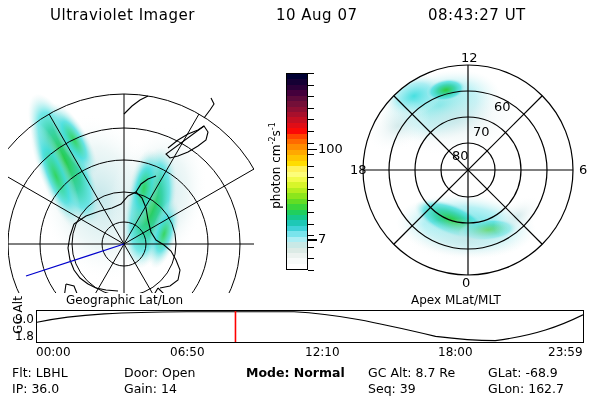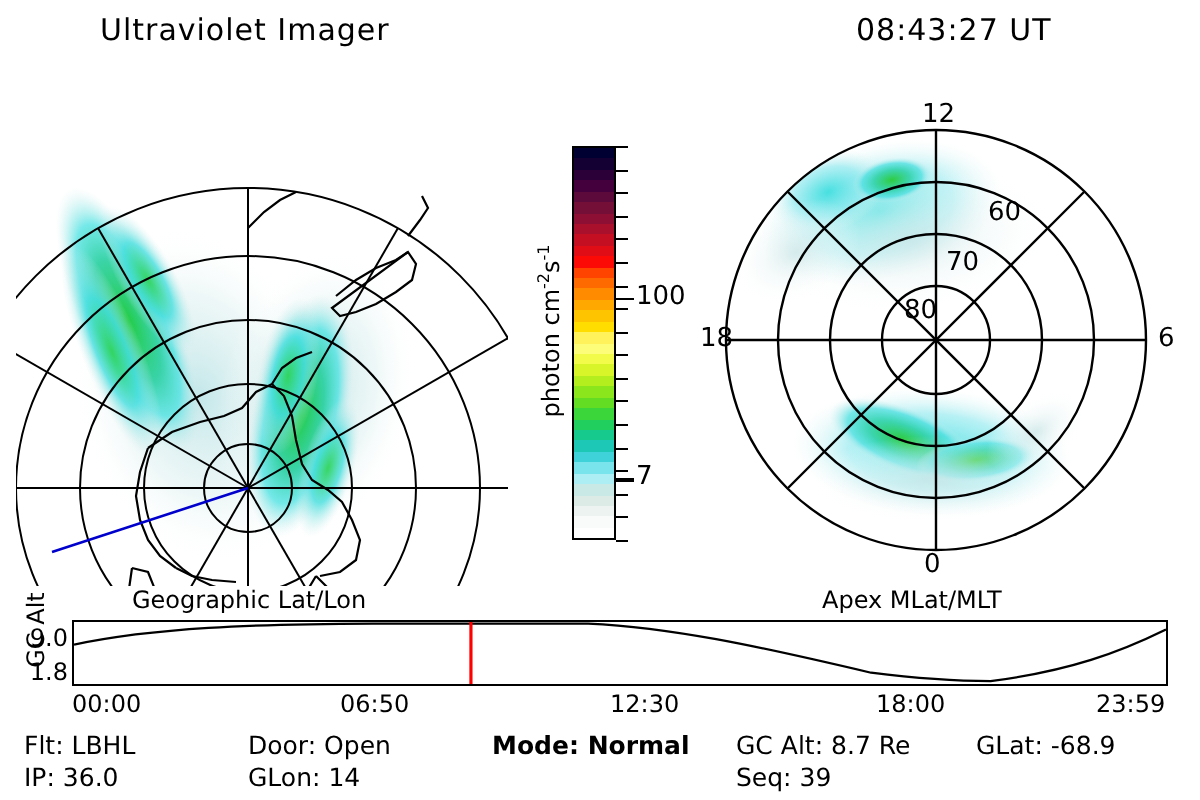--- a/index.html
+++ b/index.html
@@ -51,20 +51,21 @@
   .st-row{position:relative;height:16px;}
   .st-cell{position:absolute;white-space:nowrap;}
 </style>
 </head>
 <body>
 
 <div id="app">
 
   <div id="header" class="abs">
     <span id="hdr-title">Ultraviolet Imager</span>
+    <span id="hdr-date">10 Aug 07</span>
     <span id="hdr-time">08:43:27 UT</span>
   </div>
 
   <div id="geo-panel" class="abs">
     <svg viewBox="0 0 246 245" width="246" height="245">
       <defs>
         <clipPath id="geoclip">
             <rect x="0" y="0" width="246" height="245"></rect>
           </clipPath>
         <radialGradient id="gauroraA" cx="50%" cy="50%" r="50%">
@@ -296,21 +297,21 @@
   <div id="orbit" class="abs">
     <svg viewBox="0 0 548 33" preserveAspectRatio="none">
       <path d="M0,12 C40,3 90,1 150,0.8 L258,0.8 C300,3 340,12 400,27
                C430,31 450,31.5 460,31.5 C500,26 525,16 548,4" fill="none" stroke="#000" stroke-width="1.2"></path>
       <line id="orbit-cursor" x1="199.198" y1="0" x2="199.198" y2="33" stroke="#ff0000" stroke-width="1.6"></line>
     </svg>
   </div>
 
   <div id="t0" class="abs t-lab" style="left:36px;">00:00</div>
   <div id="t1" class="abs t-lab" style="left:170px;">06:50</div>
-  <div id="t2" class="abs t-lab" style="left:305px;">12:30</div>
+  <div id="t2" class="abs t-lab" style="left:305px;">12:10</div>
   <div id="t3" class="abs t-lab" style="left:438px;">18:00</div>
   <div id="t4" class="abs t-lab" style="left:548px;">23:59</div>
 
   <div id="status" class="abs">
     <div class="st-row">
       <div class="st-cell" style="left:12px;">
         <span>Flt:</span>
         <span>LBHL</span>
       </div>
       <div class="st-cell" style="left:124px;">
@@ -329,23 +330,27 @@
         <span>GLat:</span>
         <span>-68.9</span>
       </div>
     </div>
     <div class="st-row">
       <div class="st-cell" style="left:12px;">
         <span>IP:</span>
         <span>36.0</span>
       </div>
       <div class="st-cell" style="left:124px;">
-        <span>GLon:</span>
+        <span>Gain:</span>
         <span>14</span>
       </div>
       <div class="st-cell" style="left:368px;">
         <span>Seq:</span>
         <span>39</span>
       </div>
+      <div class="st-cell" style="left:488px;">
+        <span>GLon:</span>
+        <span>162.7</span>
+      </div>
     </div>
   </div>
 
 </div>
 
 </body></html>

